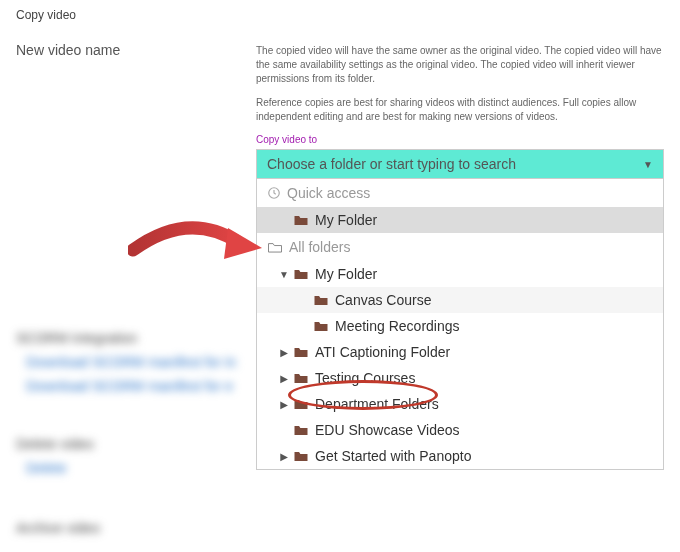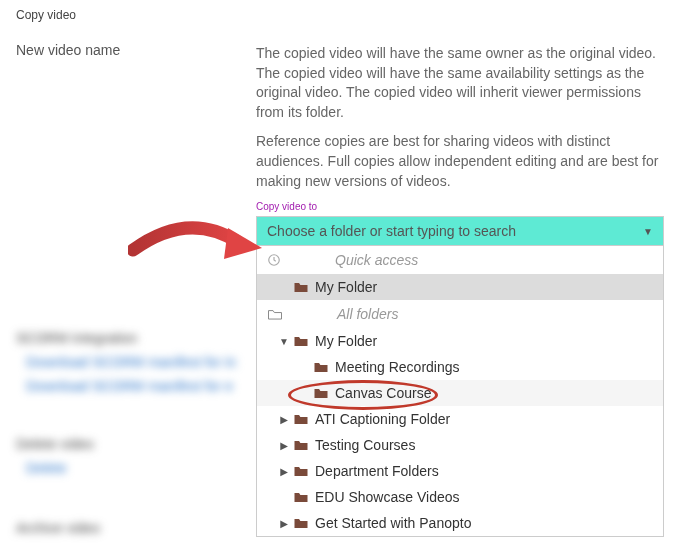--- a/index.html
+++ b/index.html
@@ -40,21 +40,21 @@
   }
   .text-input {
     width: 100%;
     border: 1px solid #ccc;
     padding: 4px 8px;
     font-size: 14px;
     font-family: inherit;
   }
   .info-text {
     color: #666;
-    font-size: 14px;
+    font-size: 10px;
     line-height: 1.4;
     margin-top: 6px;
   }
   .info-text p { margin: 0 0 10px 0; }
   .copy-to-label {
     color: #a21caf;
     font-size: 10px;
     margin-bottom: 4px;
   }
   .dropdown {
@@ -76,22 +76,20 @@
     border: 1px solid #ccc;
     border-top: none;
     font-size: 14px;
     color: #444;
   }
   .folder-section-header {
     display: flex;
     align-items: center;
     padding: 6px 10px;
     color: #999;
-    font-style: italic;
-    gap: 48px;
   }
   .folder-section-header svg { margin-right: 6px; }
   .folder-item {
     display: flex;
     align-items: center;
     padding: 5px 10px;
     cursor: pointer;
   }
   .folder-item.highlighted {
     background: #dcdcdc;
@@ -195,34 +193,34 @@
 
         <div class="folder-item">
           <span class="spacer" style="width:10px"></span>
           <span class="caret-exp">▼</span>
           <svg class="folder-icon filled" viewBox="0 0 24 20">
               <path d="M2 3h7l2 3h11v11H2z"></path>
             </svg>
           <span class="folder-label">My Folder</span>
         </div>
 
-        <div class="folder-item">
-          <span class="spacer" style="width:46px"></span>
-          <svg class="folder-icon filled" viewBox="0 0 24 20">
-              <path d="M2 3h7l2 3h11v11H2z"></path>
-            </svg>
-          <span class="folder-label">Meeting Recordings</span>
-        </div>
-
         <div class="folder-item sel">
           <span class="spacer" style="width:46px"></span>
           <svg class="folder-icon filled" viewBox="0 0 24 20">
               <path d="M2 3h7l2 3h11v11H2z"></path>
             </svg>
           <span class="folder-label">Canvas Course</span>
+        </div>
+
+        <div class="folder-item">
+          <span class="spacer" style="width:46px"></span>
+          <svg class="folder-icon filled" viewBox="0 0 24 20">
+              <path d="M2 3h7l2 3h11v11H2z"></path>
+            </svg>
+          <span class="folder-label">Meeting Recordings</span>
         </div>
 
         <div class="folder-item">
           <span class="spacer" style="width:10px"></span>
           <span class="caret-exp">▶</span>
           <svg class="folder-icon filled" viewBox="0 0 24 20">
               <path d="M2 3h7l2 3h11v11H2z"></path>
             </svg>
           <span class="folder-label">ATI Captioning Folder</span>
         </div>

